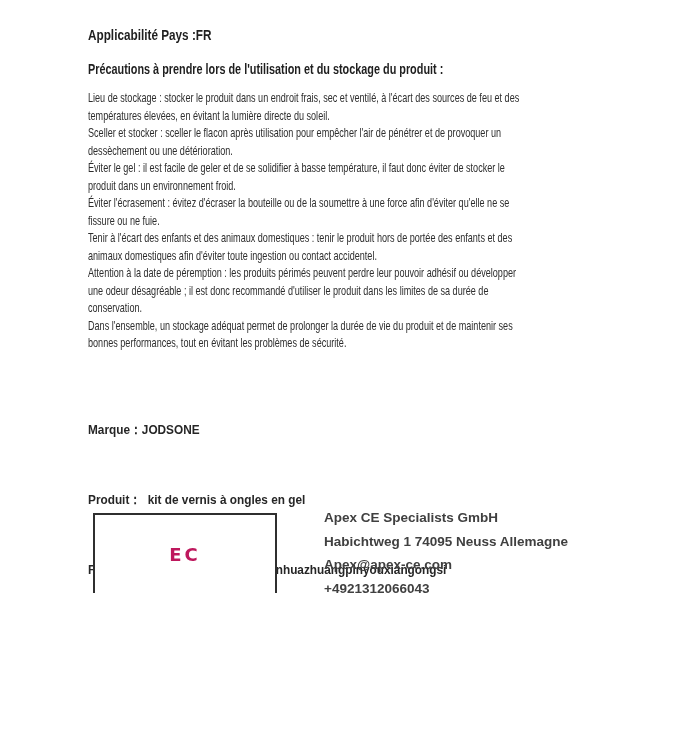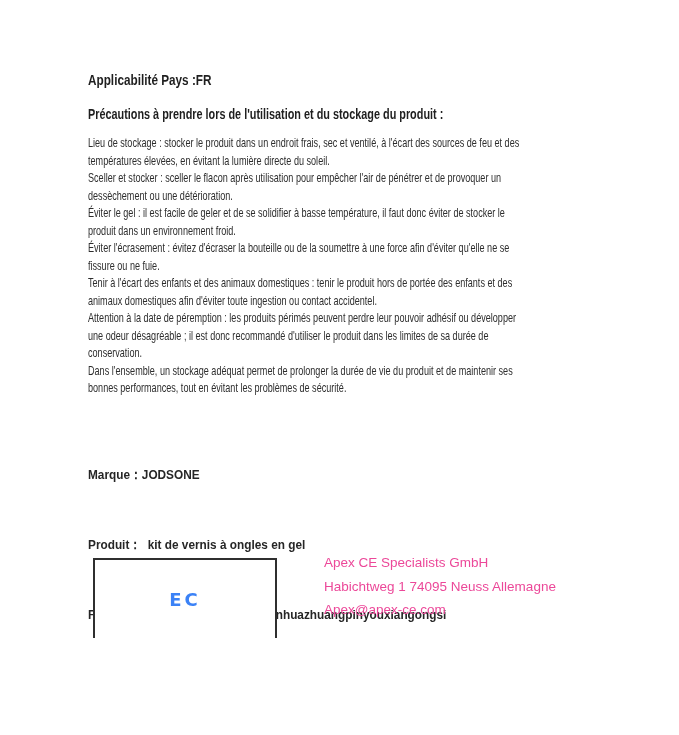--- a/index.html
+++ b/index.html
@@ -1,18 +1,18 @@
 <!DOCTYPE html>
 <html><head>
 <meta charset="utf-8">
 <style>
   html,body { margin:0; padding:0; background:#ffffff; }
   .page {
     position:relative; width:679px; height:593px; background:#ffffff;
-    font-family:"Liberation Sans", sans-serif; overflow:hidden; color:#262626;margin-top:45px;
+    font-family:"Liberation Sans", sans-serif; overflow:hidden; color:#262626;
   }
   .h1 {
     position:absolute; left:88px; top:27px; font-size:14px; font-weight:bold;
     color:#1f1f1f; white-space:nowrap; transform:scaleX(0.84); transform-origin:0 50%;
   }
   .h2 {
     position:absolute; left:88px; top:60px; font-size:15.5px; font-weight:bold;
     color:#1f1f1f; white-space:nowrap; transform:scaleX(0.70); transform-origin:0 50%;
   }
   .body-text {
@@ -25,26 +25,26 @@
     font-size:13.5px; font-weight:bold; line-height:23.4px; color:#262626;
     transform:scaleX(0.875); transform-origin:0 0; white-space:pre;
   }
   .ecrep {
     position:absolute; left:93px; top:513px; width:180px; height:78px;
     border:2px solid #2f2f2f; display:flex; background:#fff;
   }
   .ecrep .cell {
     flex:1; display:flex; align-items:center; justify-content:center;
     font-family:"DejaVu Sans", sans-serif; font-size:18px; font-weight:bold;
-    letter-spacing:3px; color:#3b82f6;
+    letter-spacing:3px; color:#be185d;
   }
   .ecrep .cell + .cell { border-left:2px solid #2f2f2f; }
   .rep-address {
     position:absolute; left:324px; top:506px;
-    font-size:13.5px; font-weight:normal; line-height:23.6px; color:#ec4899;
+    font-size:13.5px; font-weight:bold; line-height:23.6px; color:#404040;
   }
   .ce-mark   { position:absolute; left:95px;  top:649px; }
   .recycle   {
     position:absolute; left:246px; top:640px; width:92px; text-align:center;
     font-family:"DejaVu Sans", sans-serif; font-size:70px; line-height:72px; color:#111;
   }
   .triman    { position:absolute; left:371px; top:650px; }
 </style>
 </head>
 <body>
@@ -80,20 +80,21 @@
   </div>
 
   <div class="ecrep">
     <div class="cell">EC</div>
   </div>
 
   <div class="rep-address">
     <div>Apex CE Specialists GmbH</div>
     <div>Habichtweg 1 74095 Neuss Allemagne</div>
     <div>Apex@apex-ce.com</div>
+    <div>+4921312066043</div>
   </div>
 
   <svg class="ce-mark" width="122" height="53" viewBox="0 0 122 53" aria-hidden="true">
     <g fill="none" stroke="#111111" stroke-width="12">
       <path d="M 37.5 10.1 A 20 20 0 1 0 37.5 42.9"></path>
       <path d="M 103.5 10.1 A 20 20 0 1 0 103.5 42.9"></path>
       <path d="M 73 26.5 H 105"></path>
     </g>
   </svg>
 

